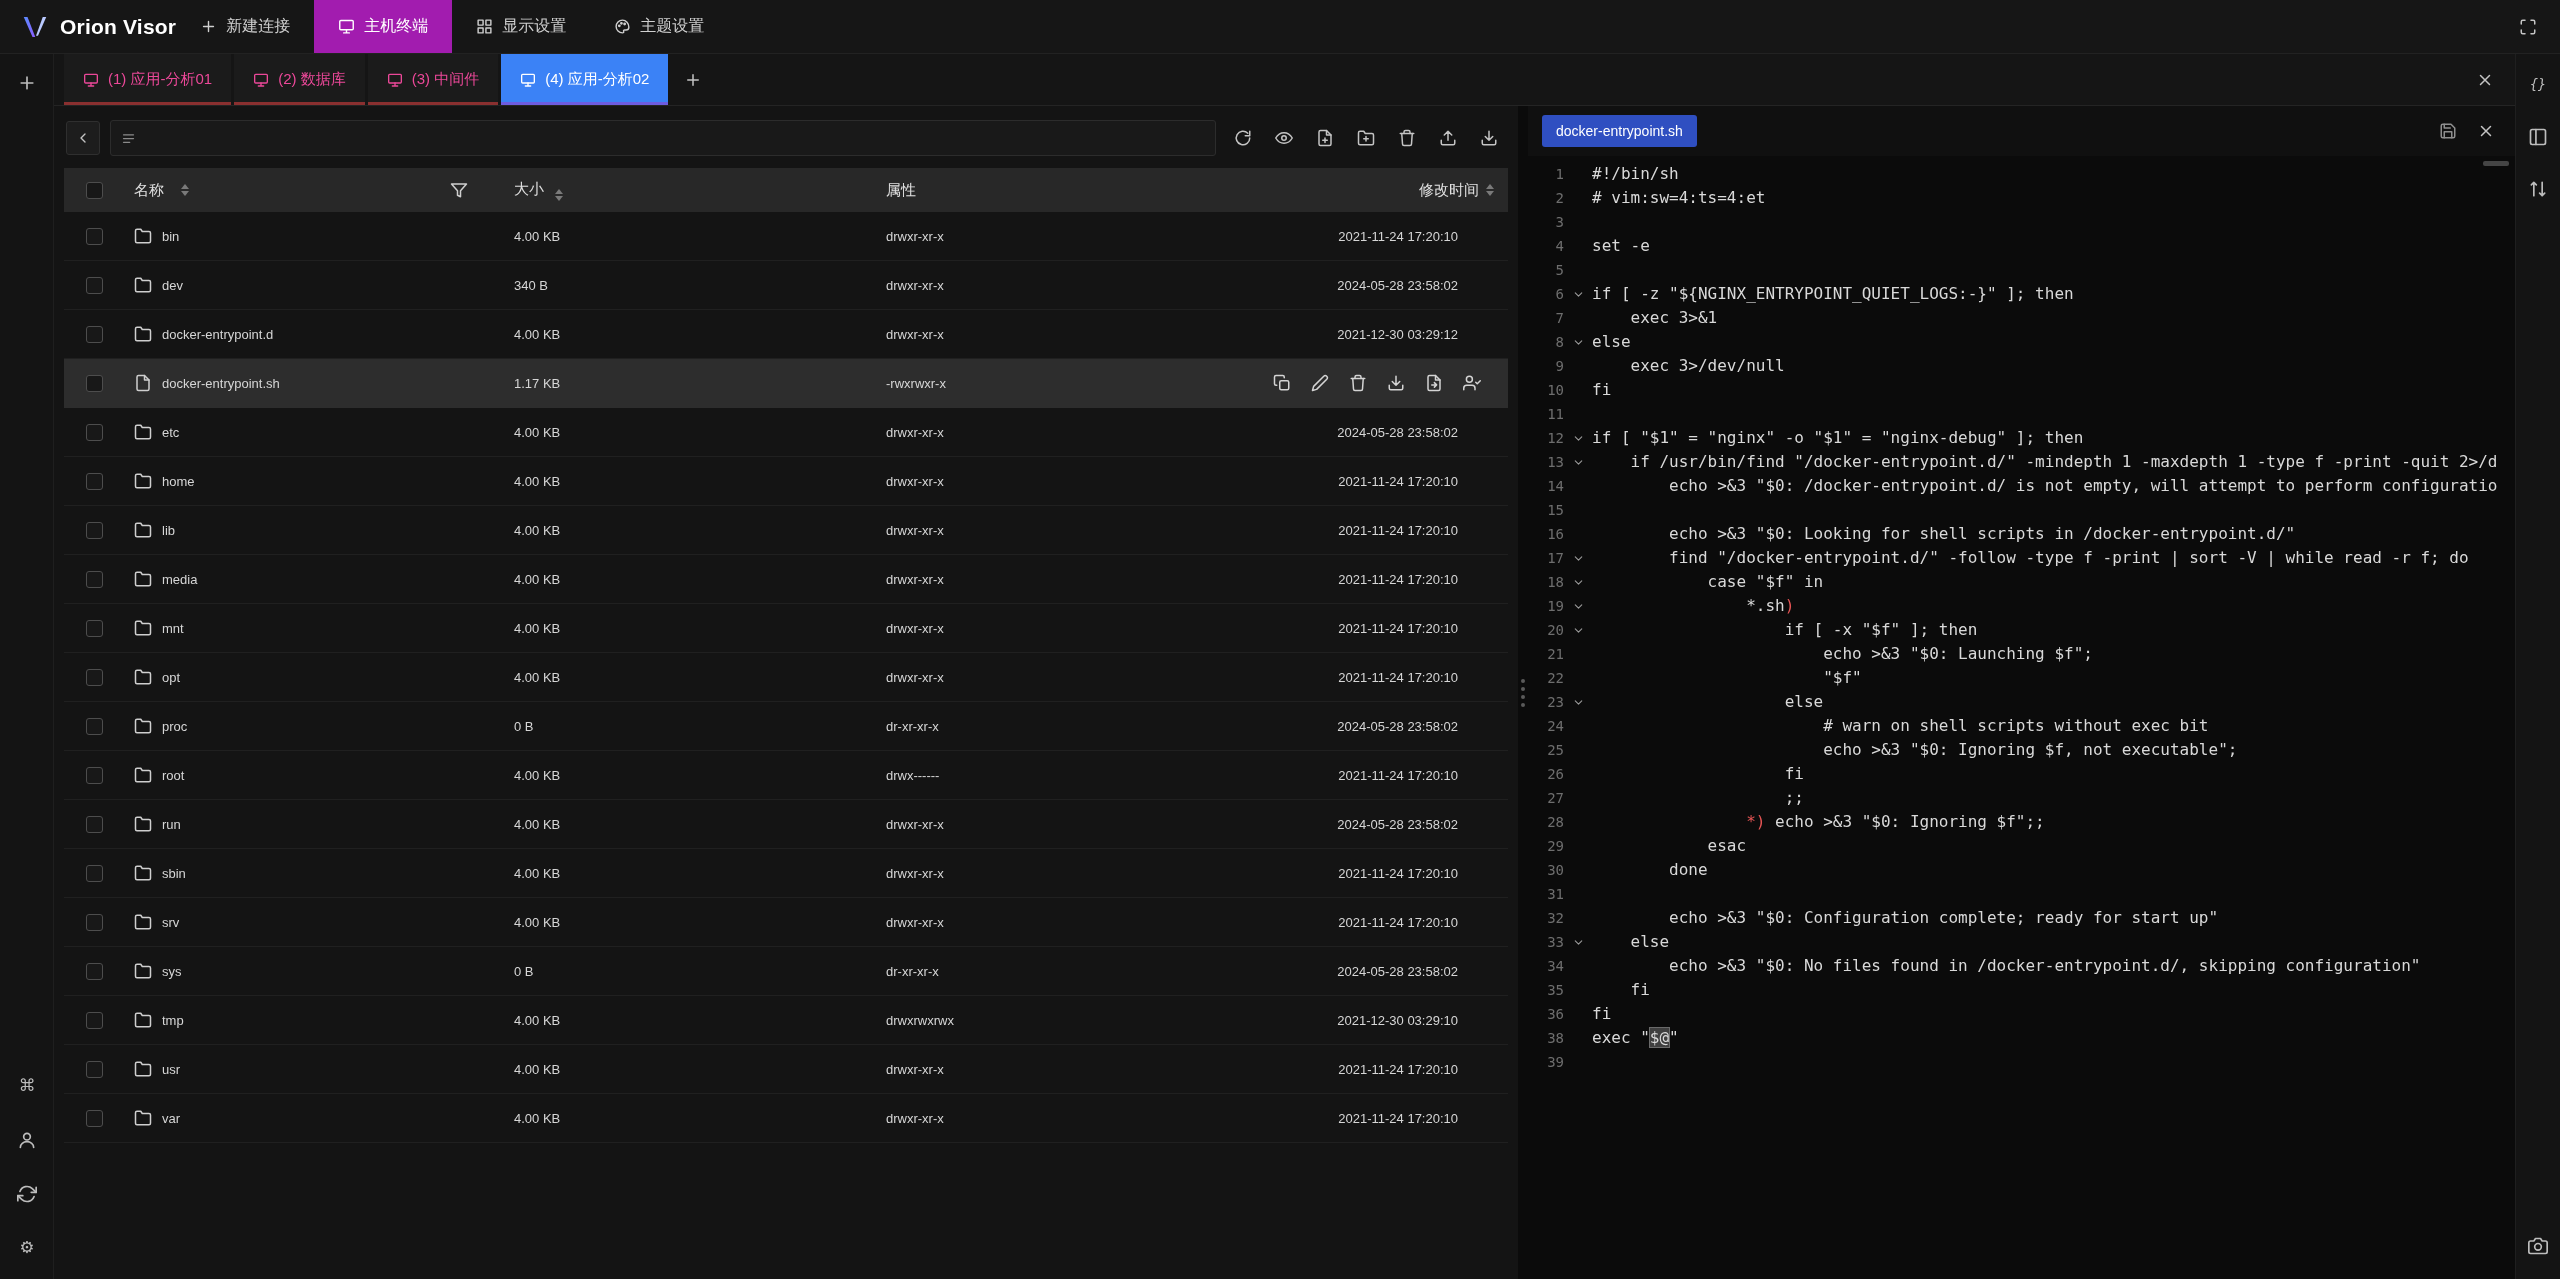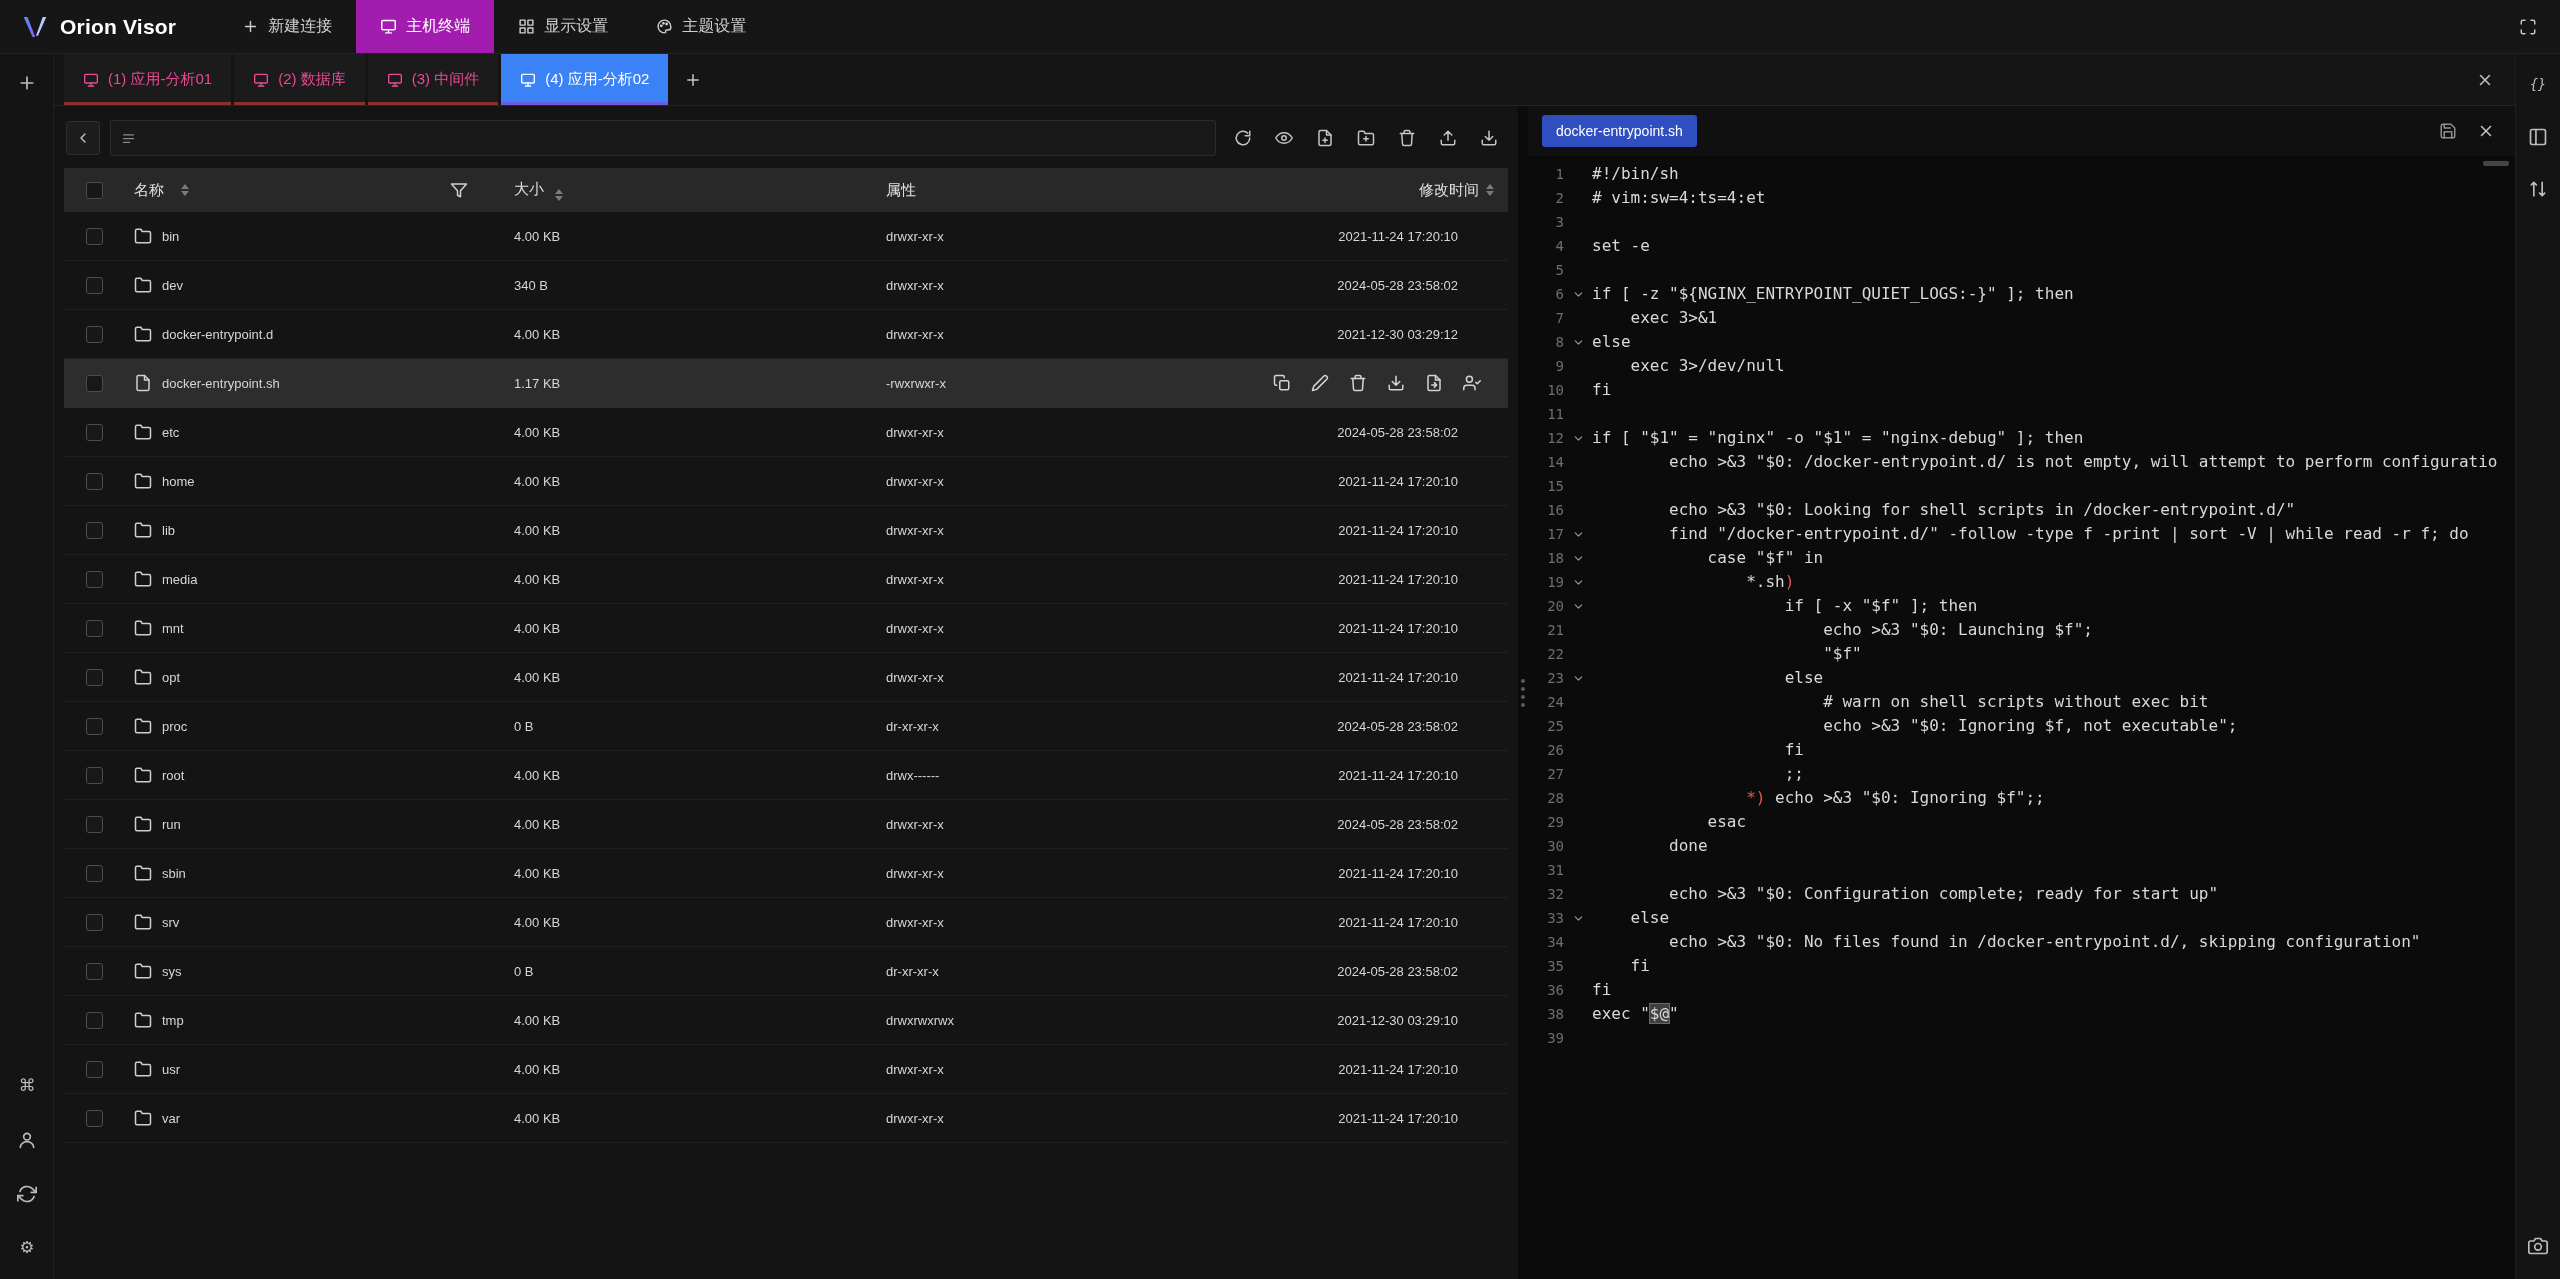--- a/index.html
+++ b/index.html
@@ -4,21 +4,21 @@
 <style>
   html,body{margin:0;padding:0;background:#0a0a0a;overflow:hidden;}
   body{width:2560px;height:1279px;font-family:"Liberation Sans","DejaVu Sans",sans-serif;color:#d6d6d6;-webkit-font-smoothing:antialiased;}
   *{box-sizing:border-box;}
   button{font-family:inherit;}
   .app{width:2560px;height:1279px;display:flex;flex-direction:column;background:#0e0e0e;}
 
   
   .top-bar{height:54px;flex:none;background:#161616;display:flex;align-items:stretch;border-bottom:1px solid #222;}
   .logo{display:flex;align-items:center;margin-left:20px;}
-  .app-title{display:flex;align-items:center;font-size:21px;font-weight:bold;color:#fff;margin-left:10px;margin-right:42px;letter-spacing:.2px;}
+  .app-title{display:flex;align-items:center;font-size:21px;font-weight:bold;color:#fff;margin-left:10px;letter-spacing:.2px;}
   .top-menu{display:flex;align-items:stretch;}
   .menu-item{display:flex;align-items:center;gap:9px;padding:0 24px;font-size:16px;color:#cfcfcf;cursor:pointer;}
   .menu-item.active{background:#a21caf;color:#fff;}
   .menu-item i[data-icon]{width:17px;height:17px;}
   .topbar-right{margin-left:auto;margin-right:14px;align-self:center;}
 
   
   .icon-btn{background:none;border:none;color:#c4c4c4;width:36px;height:36px;display:flex;align-items:center;justify-content:center;cursor:pointer;padding:0;border-radius:3px;}
   i[data-icon]{display:inline-flex;width:18px;height:18px;flex:none;}
   i[data-icon] svg{width:100%;height:100%;}
@@ -840,20 +840,23 @@
                 <div class="cl"><span class="num">7</span><span class="fold"></span><span class="txt">    exec 3&gt;&amp;1</span></div>
                 <div class="cl"><span class="num">8</span><span class="fold"><i data-icon="chevron-down"><svg viewBox="0 0 24 24" fill="none" stroke="currentColor" stroke-width="2" stroke-linecap="round" stroke-linejoin="round">
                         <path d="M6 9l6 6 6-6"></path>
                       </svg></i></span><span class="txt">else</span></div>
                 <div class="cl"><span class="num">9</span><span class="fold"></span><span class="txt">    exec 3&gt;/dev/null</span></div>
                 <div class="cl"><span class="num">10</span><span class="fold"></span><span class="txt">fi</span></div>
                 <div class="cl"><span class="num">11</span><span class="fold"></span><span class="txt"></span></div>
                 <div class="cl"><span class="num">12</span><span class="fold"><i data-icon="chevron-down"><svg viewBox="0 0 24 24" fill="none" stroke="currentColor" stroke-width="2" stroke-linecap="round" stroke-linejoin="round">
                         <path d="M6 9l6 6 6-6"></path>
                       </svg></i></span><span class="txt">if [ "$1" = "nginx" -o "$1" = "nginx-debug" ]; then</span></div>
+                <div class="cl"><span class="num">13</span><span class="fold"><i data-icon="chevron-down"><svg viewBox="0 0 24 24" fill="none" stroke="currentColor" stroke-width="2" stroke-linecap="round" stroke-linejoin="round">
+                        <path d="M6 9l6 6 6-6"></path>
+                      </svg></i></span><span class="txt">    if /usr/bin/find "/docker-entrypoint.d/" -mindepth 1 -maxdepth 1 -type f -print -quit 2&gt;/d</span></div>
                 <div class="cl"><span class="num">14</span><span class="fold"></span><span class="txt">        echo &gt;&amp;3 "$0: /docker-entrypoint.d/ is not empty, will attempt to perform configuratio</span></div>
                 <div class="cl"><span class="num">15</span><span class="fold"></span><span class="txt"></span></div>
                 <div class="cl"><span class="num">16</span><span class="fold"></span><span class="txt">        echo &gt;&amp;3 "$0: Looking for shell scripts in /docker-entrypoint.d/"</span></div>
                 <div class="cl"><span class="num">17</span><span class="fold"><i data-icon="chevron-down"><svg viewBox="0 0 24 24" fill="none" stroke="currentColor" stroke-width="2" stroke-linecap="round" stroke-linejoin="round">
                         <path d="M6 9l6 6 6-6"></path>
                       </svg></i></span><span class="txt">        find "/docker-entrypoint.d/" -follow -type f -print | sort -V | while read -r f; do</span></div>
                 <div class="cl"><span class="num">18</span><span class="fold"><i data-icon="chevron-down"><svg viewBox="0 0 24 24" fill="none" stroke="currentColor" stroke-width="2" stroke-linecap="round" stroke-linejoin="round">
                         <path d="M6 9l6 6 6-6"></path>
                       </svg></i></span><span class="txt">            case "$f" in</span></div>
                 <div class="cl"><span class="num">19</span><span class="fold"><i data-icon="chevron-down"><svg viewBox="0 0 24 24" fill="none" stroke="currentColor" stroke-width="2" stroke-linecap="round" stroke-linejoin="round">

